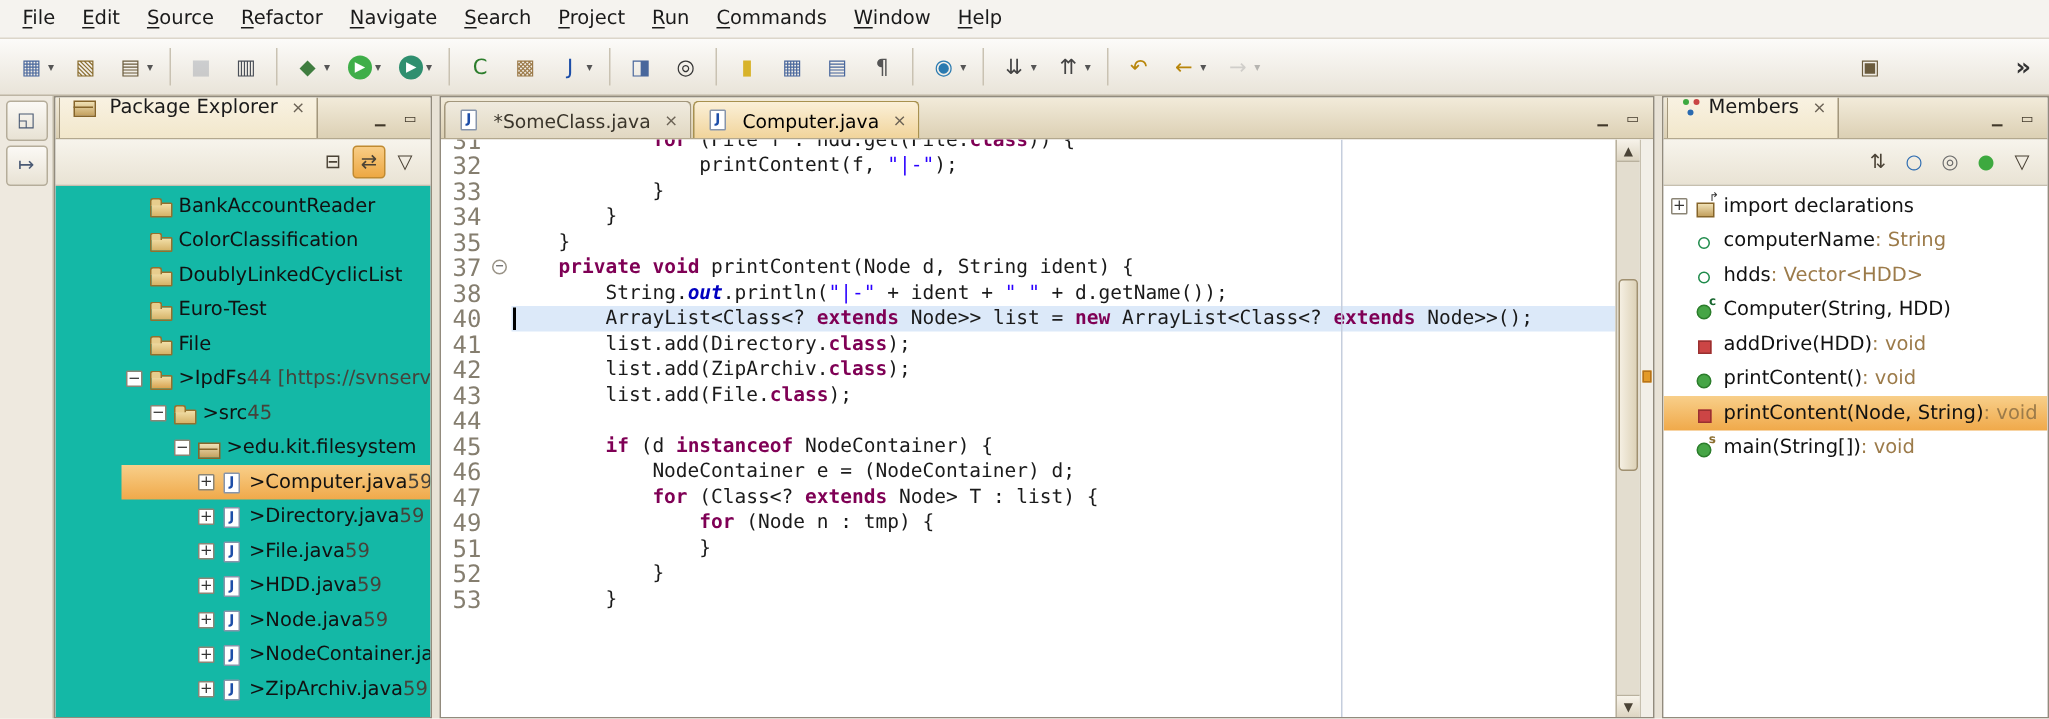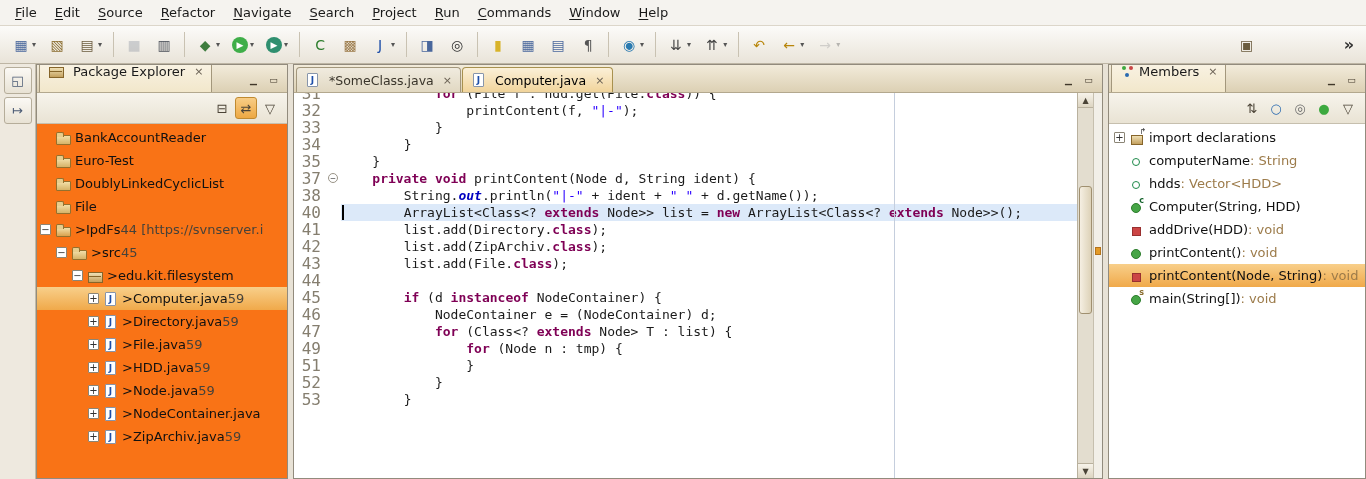--- a/index.html
+++ b/index.html
@@ -72,21 +72,21 @@
   
   .vscroll{width:16px;flex:none;background:#ece7db;border-left:1px solid #b9b19e;display:flex;flex-direction:column;z-index:3;}
   .sb-btn{height:15px;flex:none;display:flex;align-items:center;justify-content:center;font-size:8px;color:#4a4336;background:linear-gradient(#f7f3ea,#ddd5c2);border-bottom:1px solid #b9b19e;}
   .sb-btn.down{border-bottom:none;border-top:1px solid #b9b19e;}
   .sb-track{flex:1;position:relative;background:#e3ddcf;}
   .sb-thumb{position:absolute;left:1px;right:1px;top:22%;height:36%;background:linear-gradient(90deg,#f5efe2,#ddd2b8);border:1px solid #a09070;border-radius:3px;}
   .overview{width:9px;flex:none;background:#f2efe8;border-left:1px solid #c6bfae;position:relative;}
   .ov-marker{position:absolute;left:1px;right:1px;top:40%;height:8px;background:#e39a27;border:1px solid #b5731a;}
 
   
-  .tree{flex:1;overflow:hidden;padding-top:2px;background:#f97316;}
+  .tree{flex:1;overflow:hidden;padding-top:2px;background:#14b8a6;padding-left:44px;}
   .tree-row{height:23px;display:flex;align-items:center;white-space:nowrap;overflow:hidden;}
   .tree-row.sel{background:linear-gradient(var(--selection-start),var(--selection-end));}
   .exp{width:11px;height:11px;flex:none;margin-right:4px;border:1px solid #8b8576;background:#fff;font-size:10px;line-height:9px;text-align:center;color:#333;border-radius:1px;}
   .exp-space{width:15px;flex:none;}
   .tic{flex:none;position:relative;width:16px;height:16px;margin-right:4px;display:inline-block;}
   .tic-project::before,.tic-svn-project::before,.tic-src-folder::before{content:"";position:absolute;left:1px;top:5px;width:13px;height:8px;background:linear-gradient(#f2dfa8,#d6b368);border:1px solid #93702e;border-radius:1px;}
   .tic-project::after,.tic-svn-project::after,.tic-src-folder::after{content:"";position:absolute;left:1px;top:2px;width:6px;height:4px;background:#e7cd8d;border:1px solid #93702e;border-bottom:none;border-radius:2px 2px 0 0;}
   .tic-svn-project::before{background:linear-gradient(#f2dfa8,#d9a24e);}
   .tic-package::before{content:"";position:absolute;left:1px;top:4px;width:13px;height:9px;background:linear-gradient(#efe0b5,#c3a05e);border:1px solid #86652a;}
   .tic-package::after{content:"";position:absolute;left:1px;top:8px;width:13px;height:0;border-top:1px solid #86652a;}
@@ -256,26 +256,31 @@
         </div>
       <div class="tree">
           <div class="tree-row" style="padding-left: 3px;">
             <span class="exp-space"></span>
             <span class="tic tic-project"></span>
             <span class="tlab">BankAccountReader</span>
           </div>
           <div class="tree-row" style="padding-left: 3px;">
             <span class="exp-space"></span>
             <span class="tic tic-project"></span>
-            <span class="tlab">Euro-Test</span>
+            <span class="tlab">ColorClassification</span>
           </div>
           <div class="tree-row" style="padding-left: 3px;">
             <span class="exp-space"></span>
             <span class="tic tic-project"></span>
             <span class="tlab">DoublyLinkedCyclicList</span>
+          </div>
+          <div class="tree-row" style="padding-left: 3px;">
+            <span class="exp-space"></span>
+            <span class="tic tic-project"></span>
+            <span class="tlab">Euro-Test</span>
           </div>
           <div class="tree-row" style="padding-left: 3px;">
             <span class="exp-space"></span>
             <span class="tic tic-project"></span>
             <span class="tlab">File</span>
           </div>
           <div class="tree-row" style="padding-left: 3px;">
             <span class="exp">−</span>
             <span class="tic tic-svn-project"></span>
             <span class="dirty">&gt; </span>

